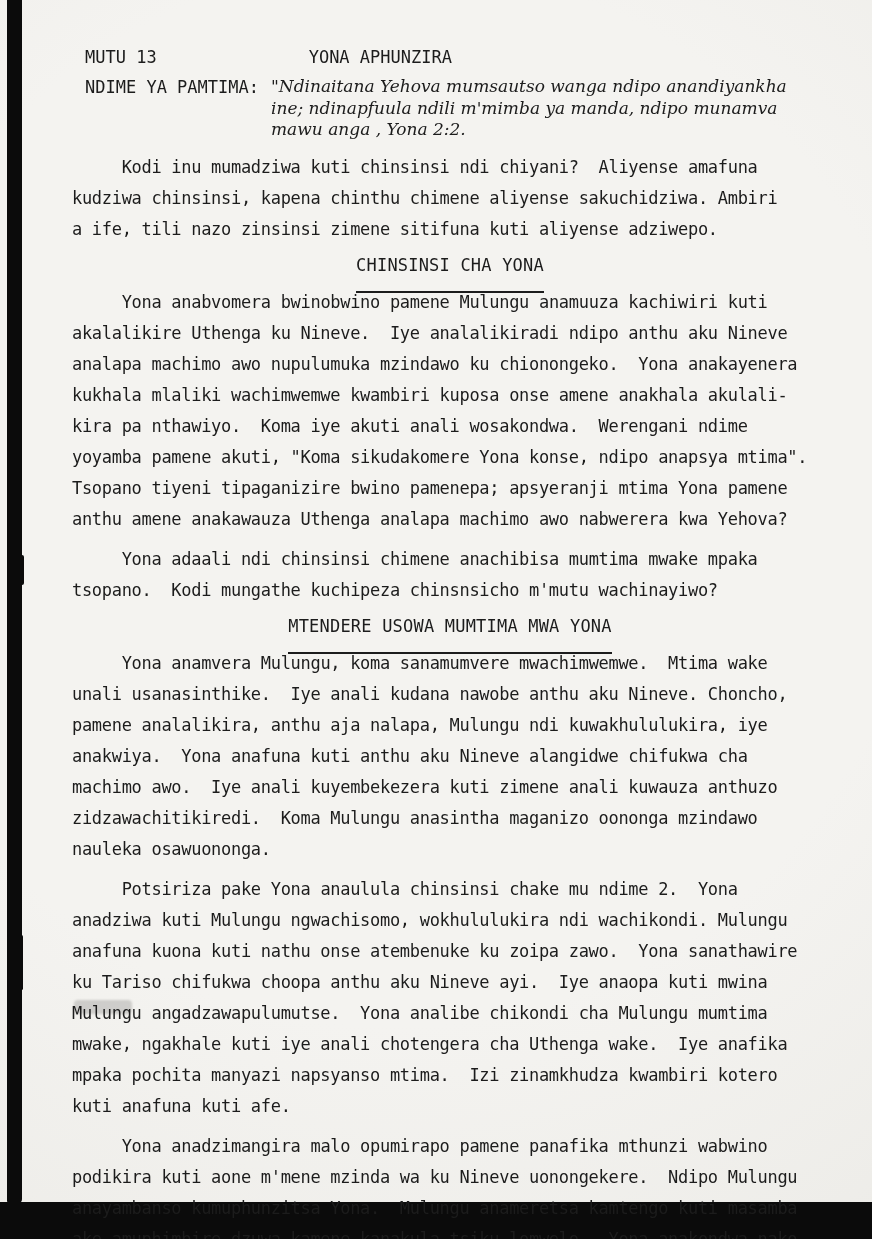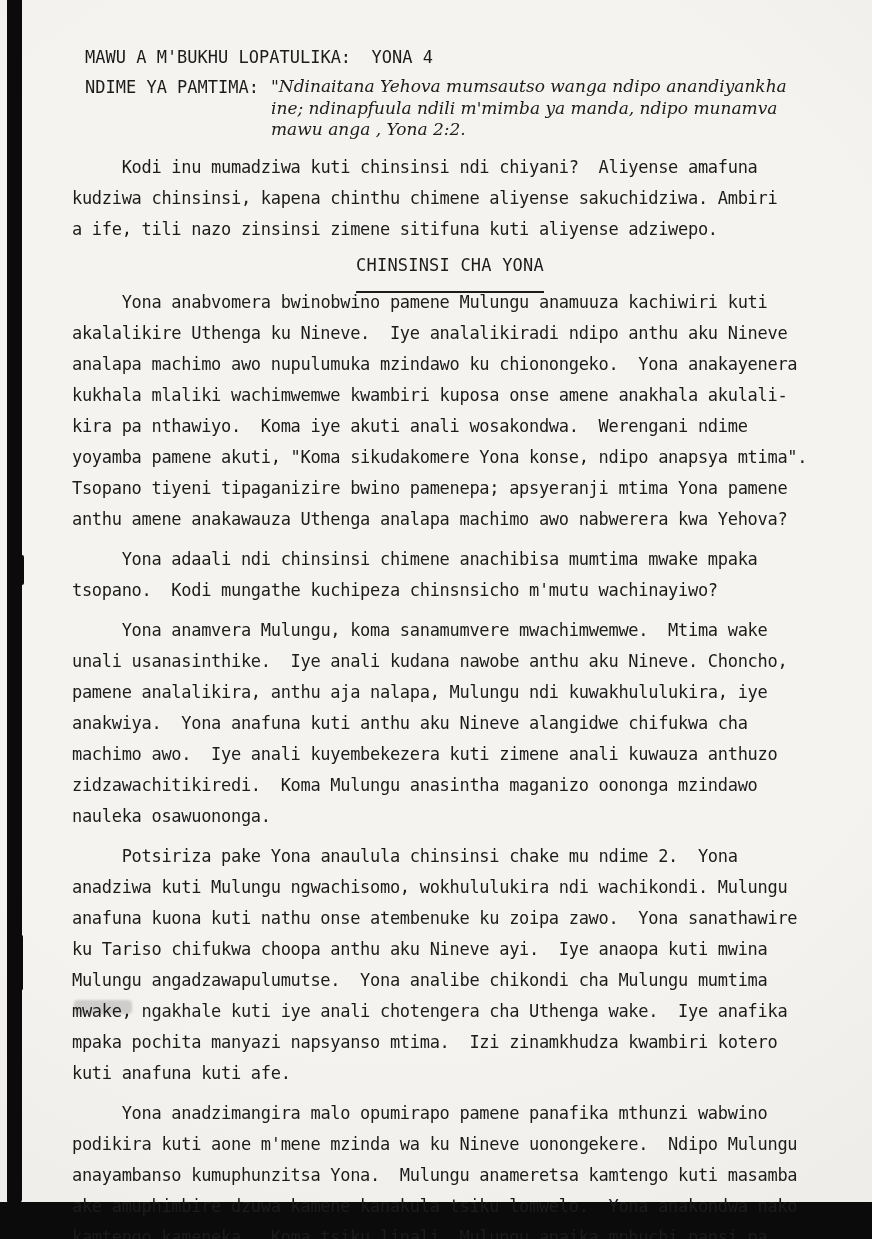--- a/index.html
+++ b/index.html
@@ -94,22 +94,22 @@
 <div class="scan">
 
   <div class="edge-left"></div>
   <div class="edge-left-bump1"></div>
   <div class="edge-left-bump2"></div>
   <div class="edge-bottom"></div>
   <div class="ink-smudge"></div>
 
   <main class="page-content">
 
+    <div class="hdr-line"><span>MUTU 13</span><span class="hdr-title">YONA APHUNZIRA</span></div>
 
-    <div class="hdr-line">MAWU A M'BUKHU LOPATULIKA:  YONA 4</div>
 
     <div class="verse-row">
       <span class="verse-label">NDIME YA PAMTIMA:</span>
       <span class="verse-text">"Ndinaitana Yehova mumsautso wanga ndipo anandiyankha
 ine; ndinapfuula ndili m'mimba ya manda, ndipo munamva
 mawu anga , Yona 2:2.</span>
     </div>
 
     <p class="body">     Kodi inu mumadziwa kuti chinsinsi ndi chiyani?  Aliyense amafuna
 kudziwa chinsinsi, kapena chinthu chimene aliyense sakuchidziwa. Ambiri
@@ -122,20 +122,21 @@
 analapa machimo awo nupulumuka mzindawo ku chionongeko.  Yona anakayenera
 kukhala mlaliki wachimwemwe kwambiri kuposa onse amene anakhala akulali-
 kira pa nthawiyo.  Koma iye akuti anali wosakondwa.  Werengani ndime
 yoyamba pamene akuti, "Koma sikudakomere Yona konse, ndipo anapsya mtima".
 Tsopano tiyeni tipaganizire bwino pamenepa; apsyeranji mtima Yona pamene
 anthu amene anakawauza Uthenga analapa machimo awo nabwerera kwa Yehova?</p>
 
     <p class="body">     Yona adaali ndi chinsinsi chimene anachibisa mumtima mwake mpaka
 tsopano.  Kodi mungathe kuchipeza chinsnsicho m'mutu wachinayiwo?</p>
 
+    <h2 class="heading"><span class="heading-text">MTENDERE USOWA MUMTIMA MWA YONA</span></h2>
 
     <p class="body">     Yona anamvera Mulungu, koma sanamumvere mwachimwemwe.  Mtima wake
 unali usanasinthike.  Iye anali kudana nawobe anthu aku Nineve. Choncho,
 pamene analalikira, anthu aja nalapa, Mulungu ndi kuwakhululukira, iye
 anakwiya.  Yona anafuna kuti anthu aku Nineve alangidwe chifukwa cha
 machimo awo.  Iye anali kuyembekezera kuti zimene anali kuwauza anthuzo
 zidzawachitikiredi.  Koma Mulungu anasintha maganizo oononga mzindawo
 nauleka osawuononga.</p>
 
     <p class="body">     Potsiriza pake Yona anaulula chinsinsi chake mu ndime 2.  Yona

